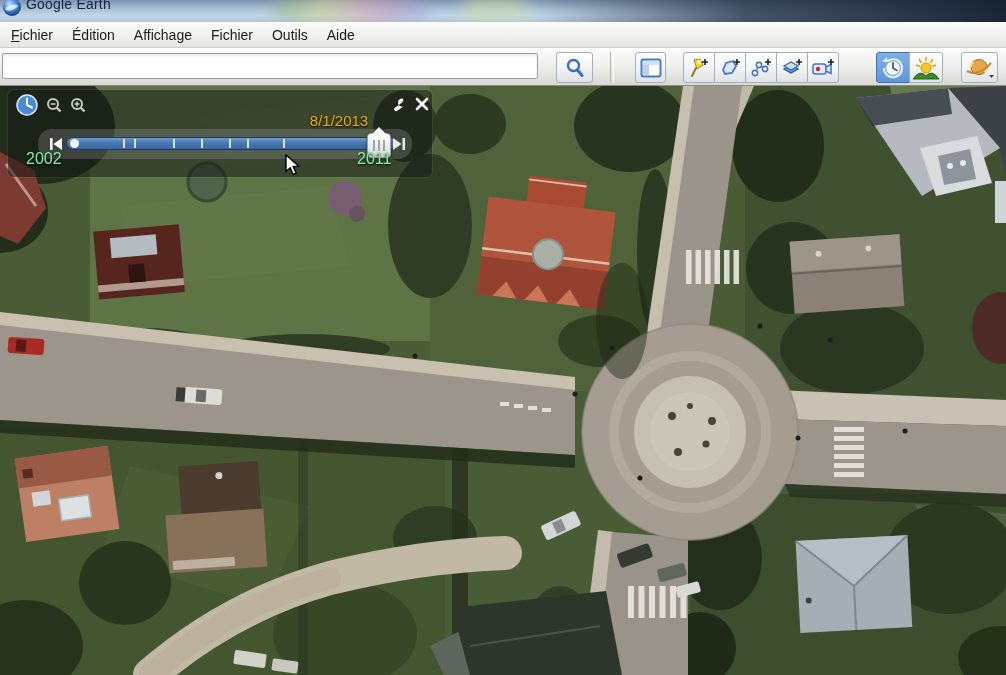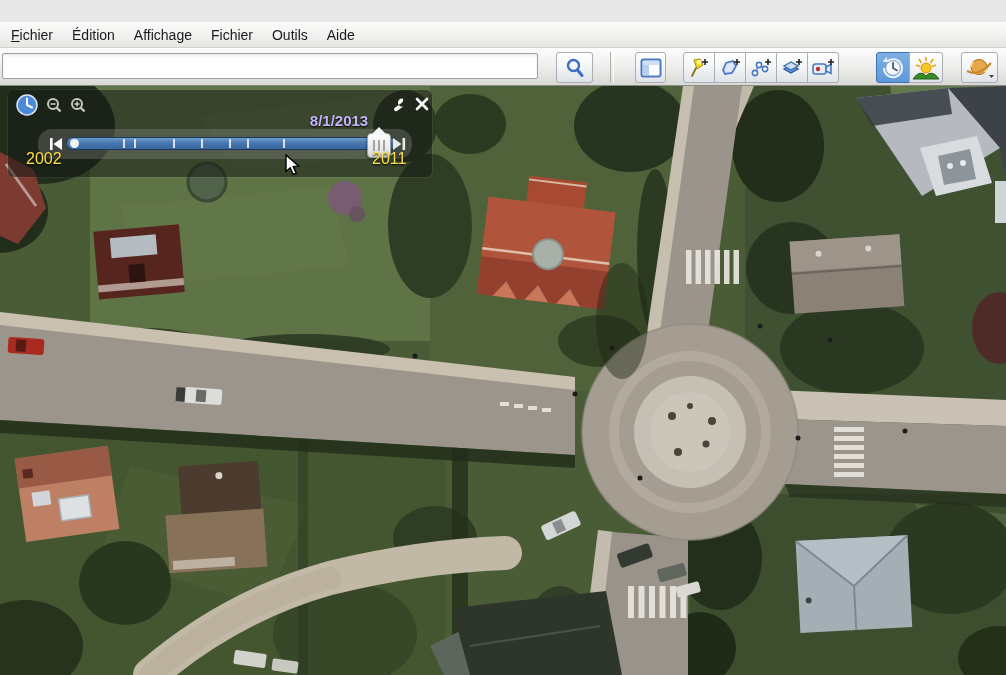--- a/index.html
+++ b/index.html
@@ -47,48 +47,55 @@
 
   
   .time-panel{position:absolute;left:8px;top:4px;width:424px;height:87px;border-radius:6px;
     background:rgba(22,24,22,.52);box-shadow:0 0 0 1px rgba(255,255,255,.06);}
   .tp-icon{position:absolute;cursor:pointer;}
   .tp-clock{left:8px;top:4px;}
   .tp-zoomout{left:38px;top:7px;}
   .tp-zoomin{left:62px;top:7px;}
   .tp-wrench{left:380px;top:6px;}
   .tp-close{left:407px;top:7px;}
-  .tp-date{position:absolute;left:288px;top:22px;width:86px;text-align:center;font-size:15px;color:#c4b5fd;
-    text-shadow:0 1px 2px #000;font-weight:bold;}
+  .tp-date{position:absolute;left:288px;top:22px;width:86px;text-align:center;font-size:15px;color:#eab308;
+    text-shadow:0 1px 2px #000;}
   .tp-sliderbar{position:absolute;left:30px;top:39px;width:374px;height:30px;border-radius:14px;
     background:rgba(150,152,148,.30);}
   .tp-prev{position:absolute;left:9px;top:6px;width:18px;height:18px;cursor:pointer;}
   .tp-next{position:absolute;left:352px;top:6px;width:18px;height:18px;cursor:pointer;}
   .tp-track{position:absolute;left:28px;top:8px;width:330px;height:13px;border-radius:7px;cursor:pointer;
     background:linear-gradient(180deg,#6f9ccb 0%,#4878b0 45%,#3a66a0 100%);
     border:1px solid #1c3a5e;box-sizing:border-box;}
   .tp-cap{position:absolute;left:3px;top:1px;width:9px;height:9px;border-radius:50%;background:#f2f4f4;}
   .tp-tick{position:absolute;top:1px;width:2px;height:9px;background:rgba(240,244,248,.85);}
   .tp-handle{position:absolute;left:300px;top:-5px;width:22px;height:23px;cursor:grab;
     background:linear-gradient(180deg,#ffffff,#d8dad8);border:1px solid #9aA0a0;border-radius:4px;
     box-shadow:0 1px 3px rgba(0,0,0,.5);}
   .tp-handle::before{content:"";position:absolute;left:3px;top:-7px;width:0;height:0;
     border-left:8px solid transparent;border-right:8px solid transparent;border-bottom:8px solid #f4f5f4;}
   .tp-handle .grip{position:absolute;top:6px;width:2px;height:11px;background:#a2a5a2;}
-  .tp-year{position:absolute;top:60px;font-size:16px;color:#fde047;text-shadow:0 1px 2px #000;}
+  .tp-year{position:absolute;top:60px;font-size:16px;color:#86efac;text-shadow:0 1px 2px #000;}
   .tp-year.start{left:18px;}
-  .tp-year.end{left:364px;}
+  .tp-year.end{left:349px;}
 
   .cursor{position:absolute;left:283px;top:68px;pointer-events:none;}
 </style>
 </head>
 <body>
 
 <div class="window">
 
+  <div class="titlebar">
+    <div class="rainbow"></div>
+    <div class="glow"></div>
+    <div class="darkright"></div>
+    <div class="app-icon"></div>
+    <div class="window-title">Google Earth</div>
+  </div>
 
   <div class="menubar">
     <span class="menu-item accel">Fichier</span>
     <span class="menu-item">Édition</span>
     <span class="menu-item">Affichage</span>
     <span class="menu-item">Fichier</span>
     <span class="menu-item">Outils</span>
     <span class="menu-item">Aide</span>
   </div>
 

